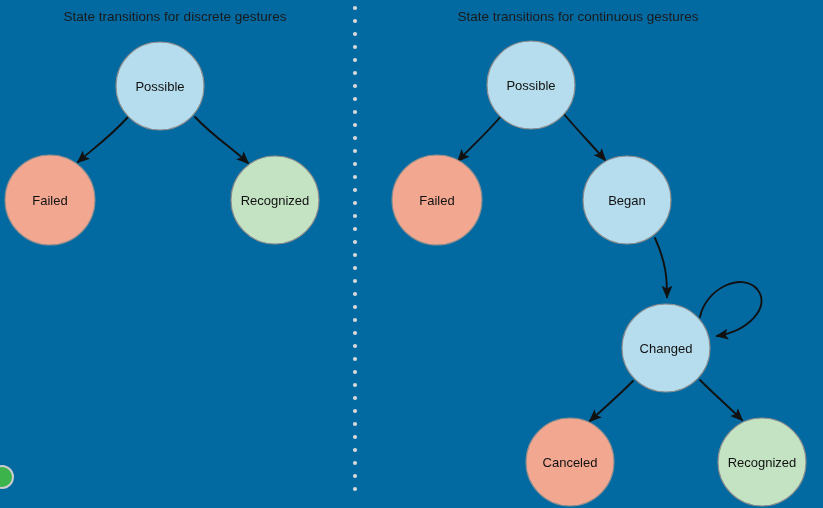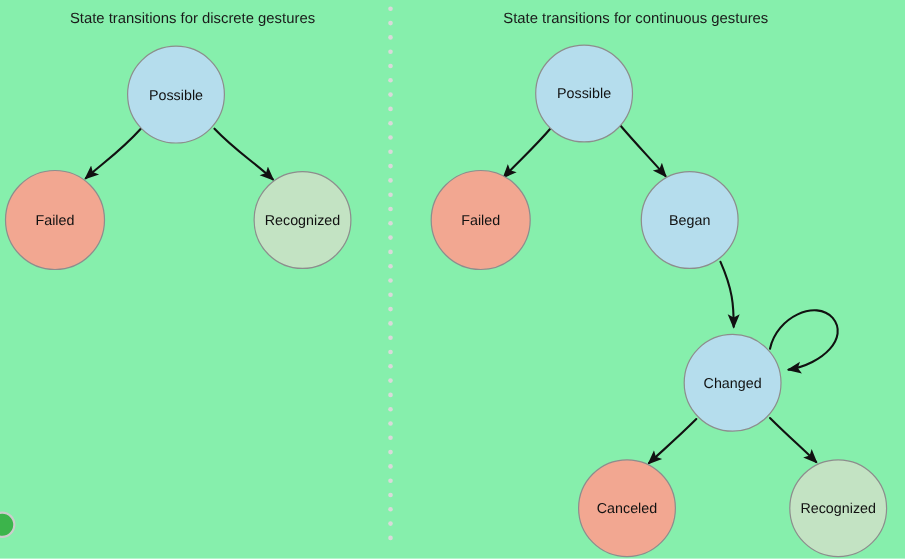--- a/index.html
+++ b/index.html
@@ -7,21 +7,21 @@
     padding: 0;
     background: #ffffff;
   }
   body {
     font-family: "Liberation Sans", sans-serif;
   }
   #canvas {
     position: relative;
     width: 823px;
     height: 508px;
-    background: #86efac;
+    background: #0369a1;
     overflow: hidden;
   }
   #diagram {
     position: absolute;
     top: 0;
     left: 0;
     width: 823px;
     height: 508px;
     display: block;
   }

